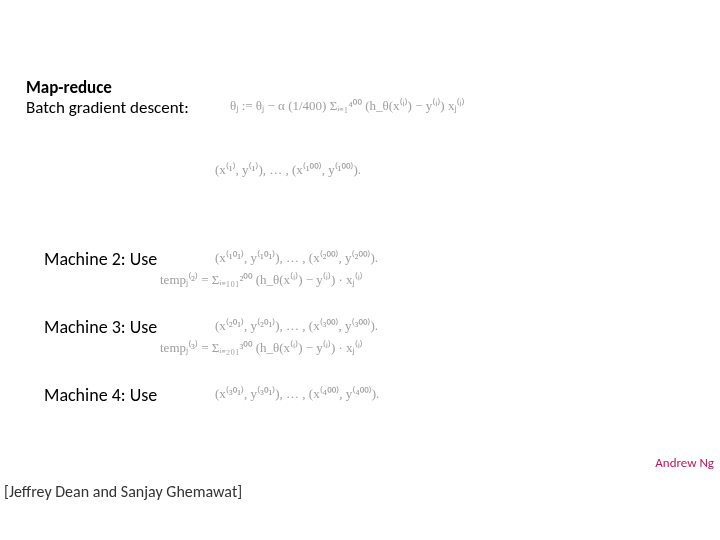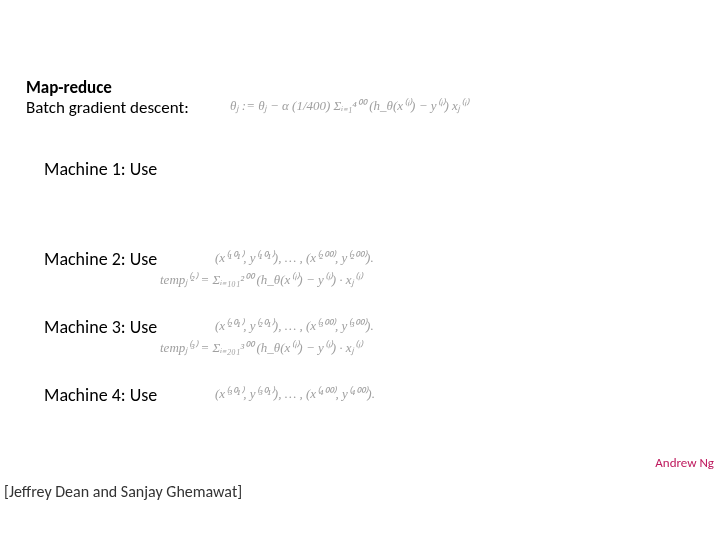--- a/index.html
+++ b/index.html
@@ -4,21 +4,21 @@
 <style>
   html,body{margin:0;padding:0;width:720px;height:540px;background:#fff;font-family:Calibri,Arial,sans-serif;color:#000;overflow:hidden}
   .slide{position:relative;width:720px;height:476px}
   .heading{position:absolute;left:26px;top:78px;font-size:17px;line-height:20px}
   .heading .b{font-weight:700}
   .blk{position:absolute;left:44px;font-size:18px;line-height:22px}
   .m1{top:158px}
   .m2{top:248px}
   .m3{top:316px}
   .m4{top:384px}
-  .fml{position:absolute;font-family:'Times New Roman',serif;font-style:italic;color:#a0a0a0;font-size:13px;line-height:16px;white-space:nowrap}
+  .fml{position:absolute;font-family:'Times New Roman',serif;color:#a0a0a0;font-size:13px;line-height:16px;white-space:nowrap}
   .f-head{left:230px;top:98px}
   .f1a{left:215px;top:162px}
   .f2a{left:215px;top:250px}
   .f2b{left:160px;top:272px}
   .f3a{left:215px;top:318px}
   .f3b{left:160px;top:340px}
   .f4a{left:215px;top:386px}
   .f4b{left:160px;top:408px}
   .cite{position:absolute;left:4px;top:482px;font-size:16px;color:#333}
   .author{position:absolute;right:6px;bottom:6px;font-size:13px;color:#be185d}
@@ -29,21 +29,21 @@
 <div class="slide">
 
   <div class="heading">
     <span class="b">Map-reduce</span><br>
     <span>Batch gradient descent:</span>
   </div>
   <div class="fml f-head">
     <span>θⱼ := θⱼ − α (1/400) Σᵢ₌₁⁴⁰⁰ (h_θ(x⁽ⁱ⁾) − y⁽ⁱ⁾) xⱼ⁽ⁱ⁾</span>
   </div>
 
-  <div class="blk m1">Machine 1: Use</div>
+  <div class="fml f1a">(x⁽¹⁾, y⁽¹⁾), … , (x⁽¹⁰⁰⁾, y⁽¹⁰⁰⁾).</div>
 
   <div class="blk m2">Machine 2: Use</div>
   <div class="fml f2b">tempⱼ⁽²⁾ = Σᵢ₌₁₀₁²⁰⁰ (h_θ(x⁽ⁱ⁾) − y⁽ⁱ⁾) · xⱼ⁽ⁱ⁾</div>
   <div class="fml f2a">(x⁽¹⁰¹⁾, y⁽¹⁰¹⁾), … , (x⁽²⁰⁰⁾, y⁽²⁰⁰⁾).</div>
 
   <div class="blk m3">Machine 3: Use</div>
   <div class="fml f3a">(x⁽²⁰¹⁾, y⁽²⁰¹⁾), … , (x⁽³⁰⁰⁾, y⁽³⁰⁰⁾).</div>
   <div class="fml f3b">tempⱼ⁽³⁾ = Σᵢ₌₂₀₁³⁰⁰ (h_θ(x⁽ⁱ⁾) − y⁽ⁱ⁾) · xⱼ⁽ⁱ⁾</div>
 
   <div class="blk m4">Machine 4: Use</div>

